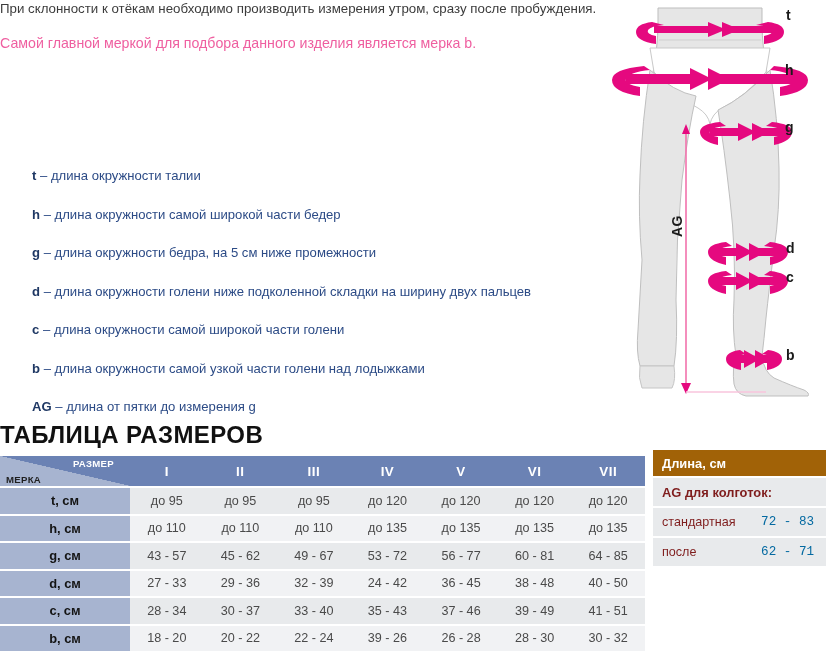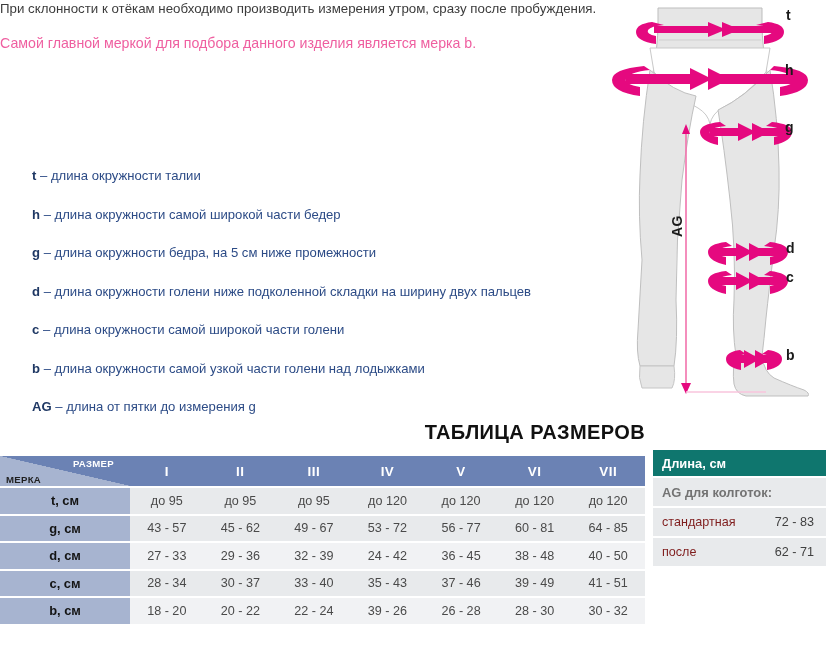--- a/index.html
+++ b/index.html
@@ -59,22 +59,22 @@
     left:73px;top:237px;
     transform:rotate(-90deg);
     transform-origin:left top;
     letter-spacing:0.5px;
   }
 
   
   .table-title{
     position:absolute;
     left:0;top:421px;width:645px;
-    text-align:right;
-    font-size:20px;
+    text-align:left;
+    font-size:24px;
     font-weight:bold;
     color:#111111;
     letter-spacing:0.4px;
   }
 
   
   .main-table{
     position:absolute;left:0;top:456px;
     width:645px;
     border-collapse:collapse;
@@ -140,27 +140,27 @@
   }
   .side-table td{
     padding:0 0 0 9px;
     height:28px;
     font-size:12.6px;
     vertical-align:middle;
     border-bottom:2px solid #ffffff;
     color:#7f1d1d;
   }
   .side-table td.sidehead{
-    background:#0f766e;color:#ffffff;font-weight:bold;font-size:12.9px;
+    background:#a16207;color:#ffffff;font-weight:bold;font-size:12.9px;
     height:26px;
   }
   .side-table tr.srow td{background:#e8eaec;}
   .side-table td.slabel{width:104px;}
-  .side-table td.sval{padding:0;padding-right:12px;text-align:right;color:#404040;}
-  .side-table td.stitle{font-weight:bold;color:#737373;font-size:12.9px;}
+  .side-table td.sval{padding:0;padding-right:12px;text-align:right;color:#0369a1;font-family:Liberation Mono, monospace;}
+  .side-table td.stitle{font-weight:bold;color:#7f1d1d;font-size:12.9px;}
 </style>
 </head>
 <body>
 
 <div id="page">
 
   <div class="intro">
     <p>При склонности к отёкам необходимо производить измерения утром, сразу после пробуждения.</p>
     <p class="highlight">Самой главной меркой для подбора данного изделия является мерка b.</p>
   </div>
@@ -323,20 +323,30 @@
       <tr class="band-a">
         <td class="rowhead">t, см</td>
         <td class="val">до 95</td>
         <td class="val">до 95</td>
         <td class="val">до 95</td>
         <td class="val">до 120</td>
         <td class="val">до 120</td>
         <td class="val">до 120</td>
         <td class="val">до 120</td>
       </tr>
+      <tr class="band-b">
+        <td class="rowhead">h, см</td>
+        <td class="val">до 110</td>
+        <td class="val">до 110</td>
+        <td class="val">до 110</td>
+        <td class="val">до 135</td>
+        <td class="val">до 135</td>
+        <td class="val">до 135</td>
+        <td class="val">до 135</td>
+      </tr>
       <tr class="band-a">
         <td class="rowhead">g, см</td>
         <td class="val">43 - 57</td>
         <td class="val">45 - 62</td>
         <td class="val">49 - 67</td>
         <td class="val">53 - 72</td>
         <td class="val">56 - 77</td>
         <td class="val">60 - 81</td>
         <td class="val">64 - 85</td>
       </tr>

